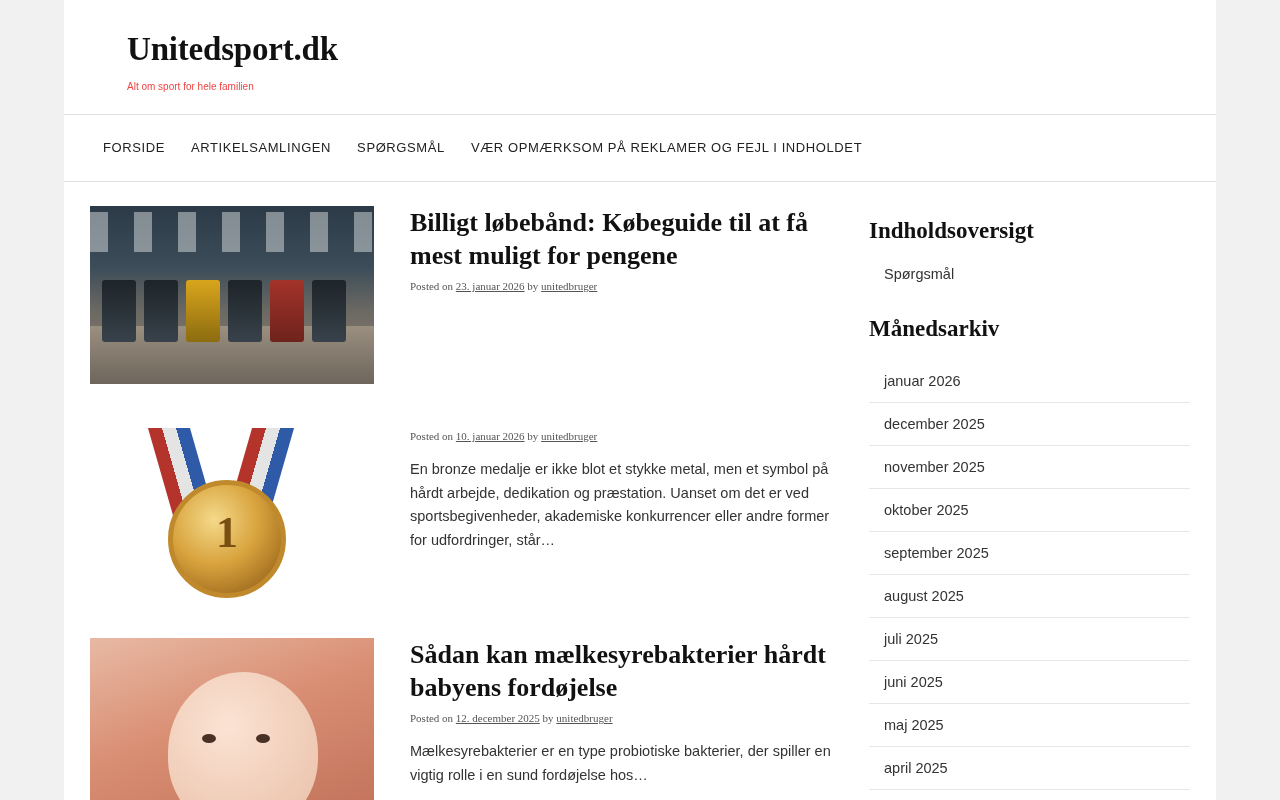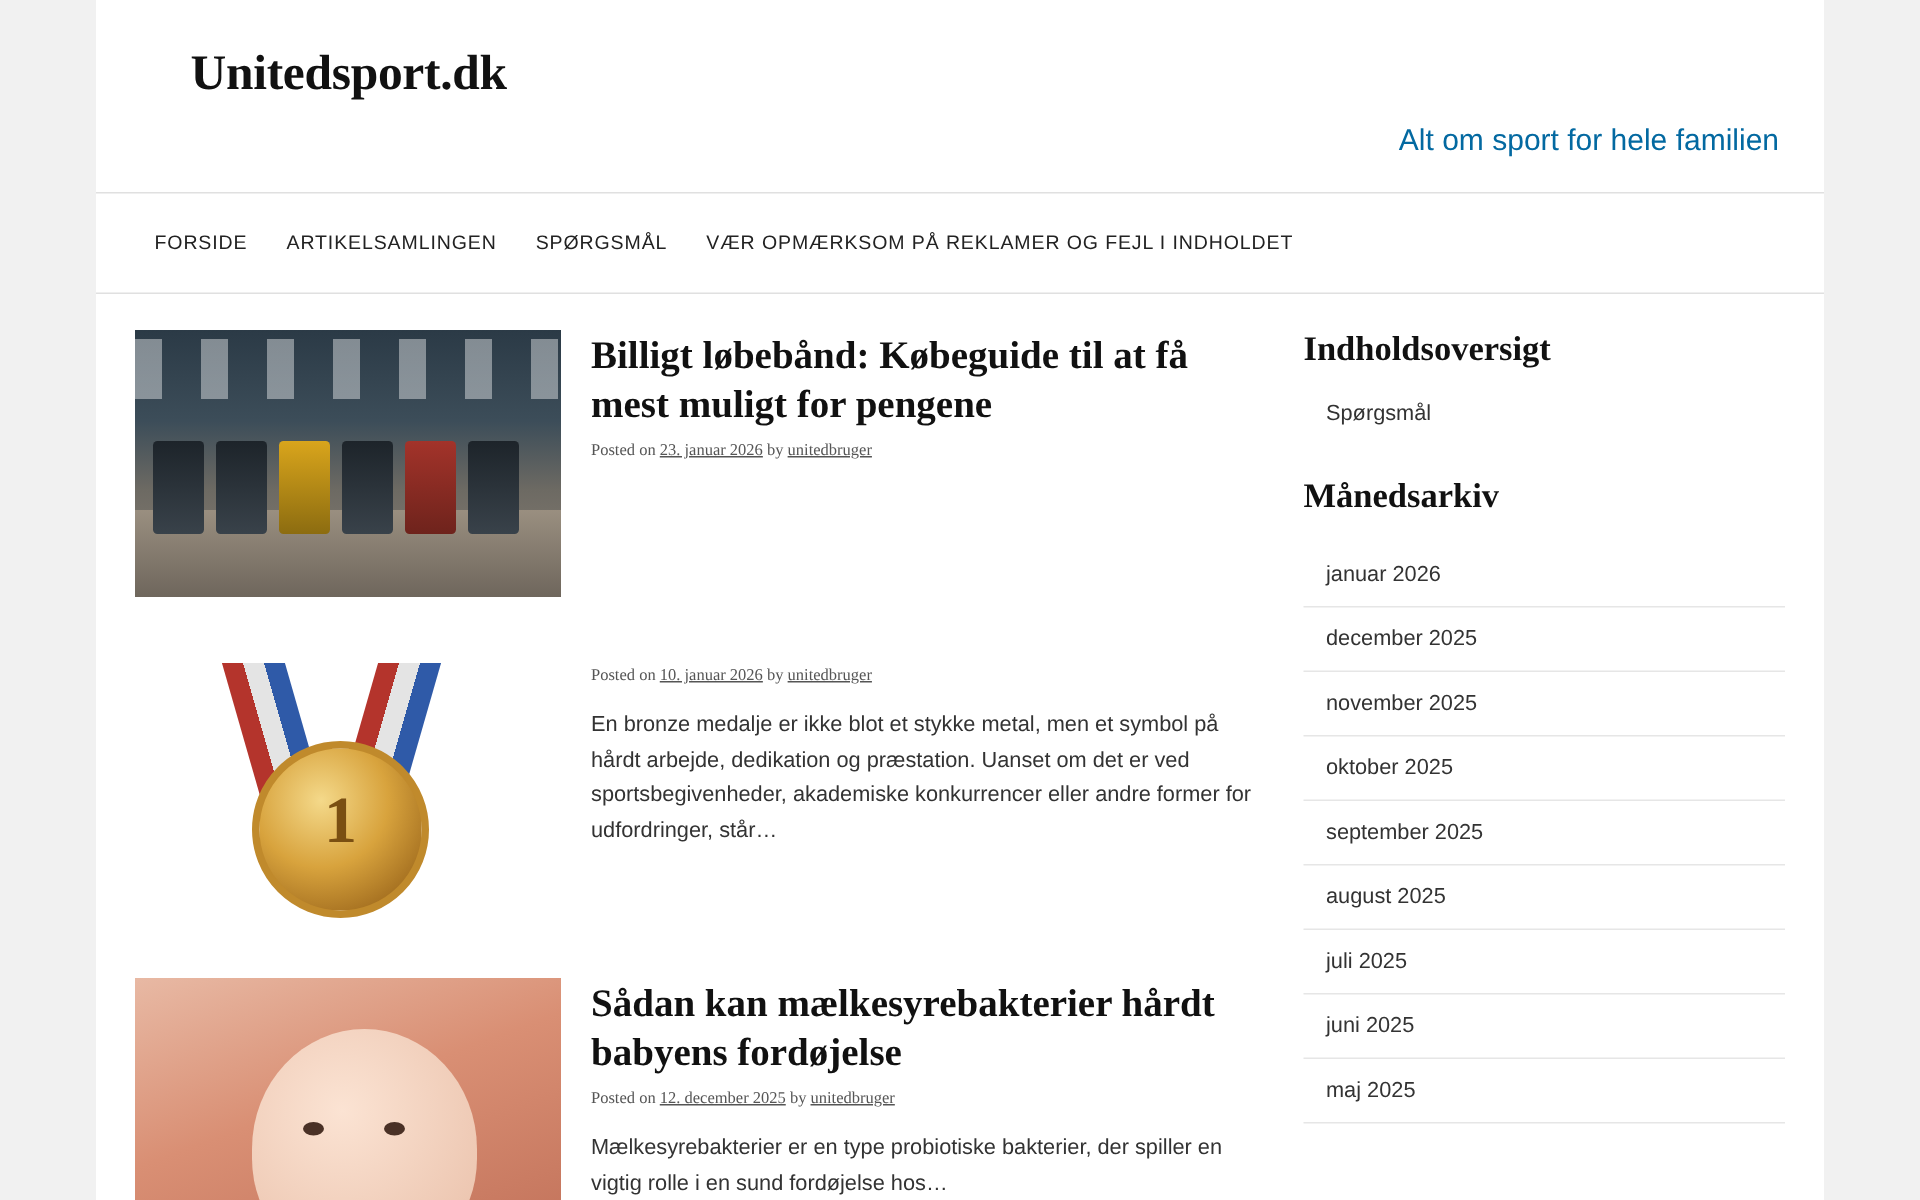--- a/index.html
+++ b/index.html
@@ -29,25 +29,24 @@
     font-family: "Liberation Serif", serif;
     font-size: 33px;
     font-weight: bold;
     color: #111111;
     letter-spacing: -0.2px;
     line-height: 1.2;
     margin: 0;
     cursor: pointer;
   }
   .site-desc {
-    font-size: 20px;
-    color: #0369a1;
+    font-size: 10px;
+    color: #ef4444;
     margin-top: 10px;
     line-height: 1.4;
-    text-align: right;
   }
   
   .main-nav {
     border-top: 1px solid #e0e0e0;
     border-bottom: 1px solid #e0e0e0;
     background: #fff;
     display: flex;
     align-items: stretch;
     height: 68px;
     padding-left: 26px;
@@ -91,21 +90,21 @@
     width: 284px;
     height: 178px;
     flex: 0 0 284px;
     overflow: hidden;
     position: relative;
     cursor: pointer;
     background: #d8d8d8;
   }
   .post-body {
     flex: 1 1 auto;
-    padding-left: 20px;
+    padding-left: 36px;
     box-sizing: border-box;
   }
   .post-title {
     font-family: "Liberation Serif", serif;
     font-size: 26px;
     line-height: 1.28;
     font-weight: bold;
     color: #111111;
     margin: 0;
     cursor: pointer;
@@ -185,21 +184,21 @@
     border-radius: 50% 50% 46% 46%;
     background: radial-gradient(circle at 40% 34%, #fbe3d3, #e8bda6);
   }
   .thumb-baby .eye {
     position: absolute; top: 96px; width: 14px; height: 9px; border-radius: 50%;
     background: #4a3126;
   }
   .thumb-baby .eye.l { left: 112px; }
   .thumb-baby .eye.r { left: 166px; }
   
-  .widget { margin-bottom: 30px; }
+  .widget { margin-bottom: 30px; margin-top: 12px; }
   .widget-title {
     font-family: "Liberation Serif", serif;
     font-size: 23px;
     font-weight: bold;
     color: #111111;
     margin: 0 0 18px 0;
   }
   .widget-list { list-style: none; margin: 0; padding: 0; }
   .widget-list li {
     border-bottom: 1px solid #e6e6e6;
@@ -318,19 +317,20 @@
         <ul class="widget-list">
           <li><a>januar 2026</a></li>
           <li><a>december 2025</a></li>
           <li><a>november 2025</a></li>
           <li><a>oktober 2025</a></li>
           <li><a>september 2025</a></li>
           <li><a>august 2025</a></li>
           <li><a>juli 2025</a></li>
           <li><a>juni 2025</a></li>
           <li><a>maj 2025</a></li>
+          <li><a>april 2025</a></li>
         </ul>
       </section>
 
     </aside>
 
   </div>
 </div>
 
 </body></html>

